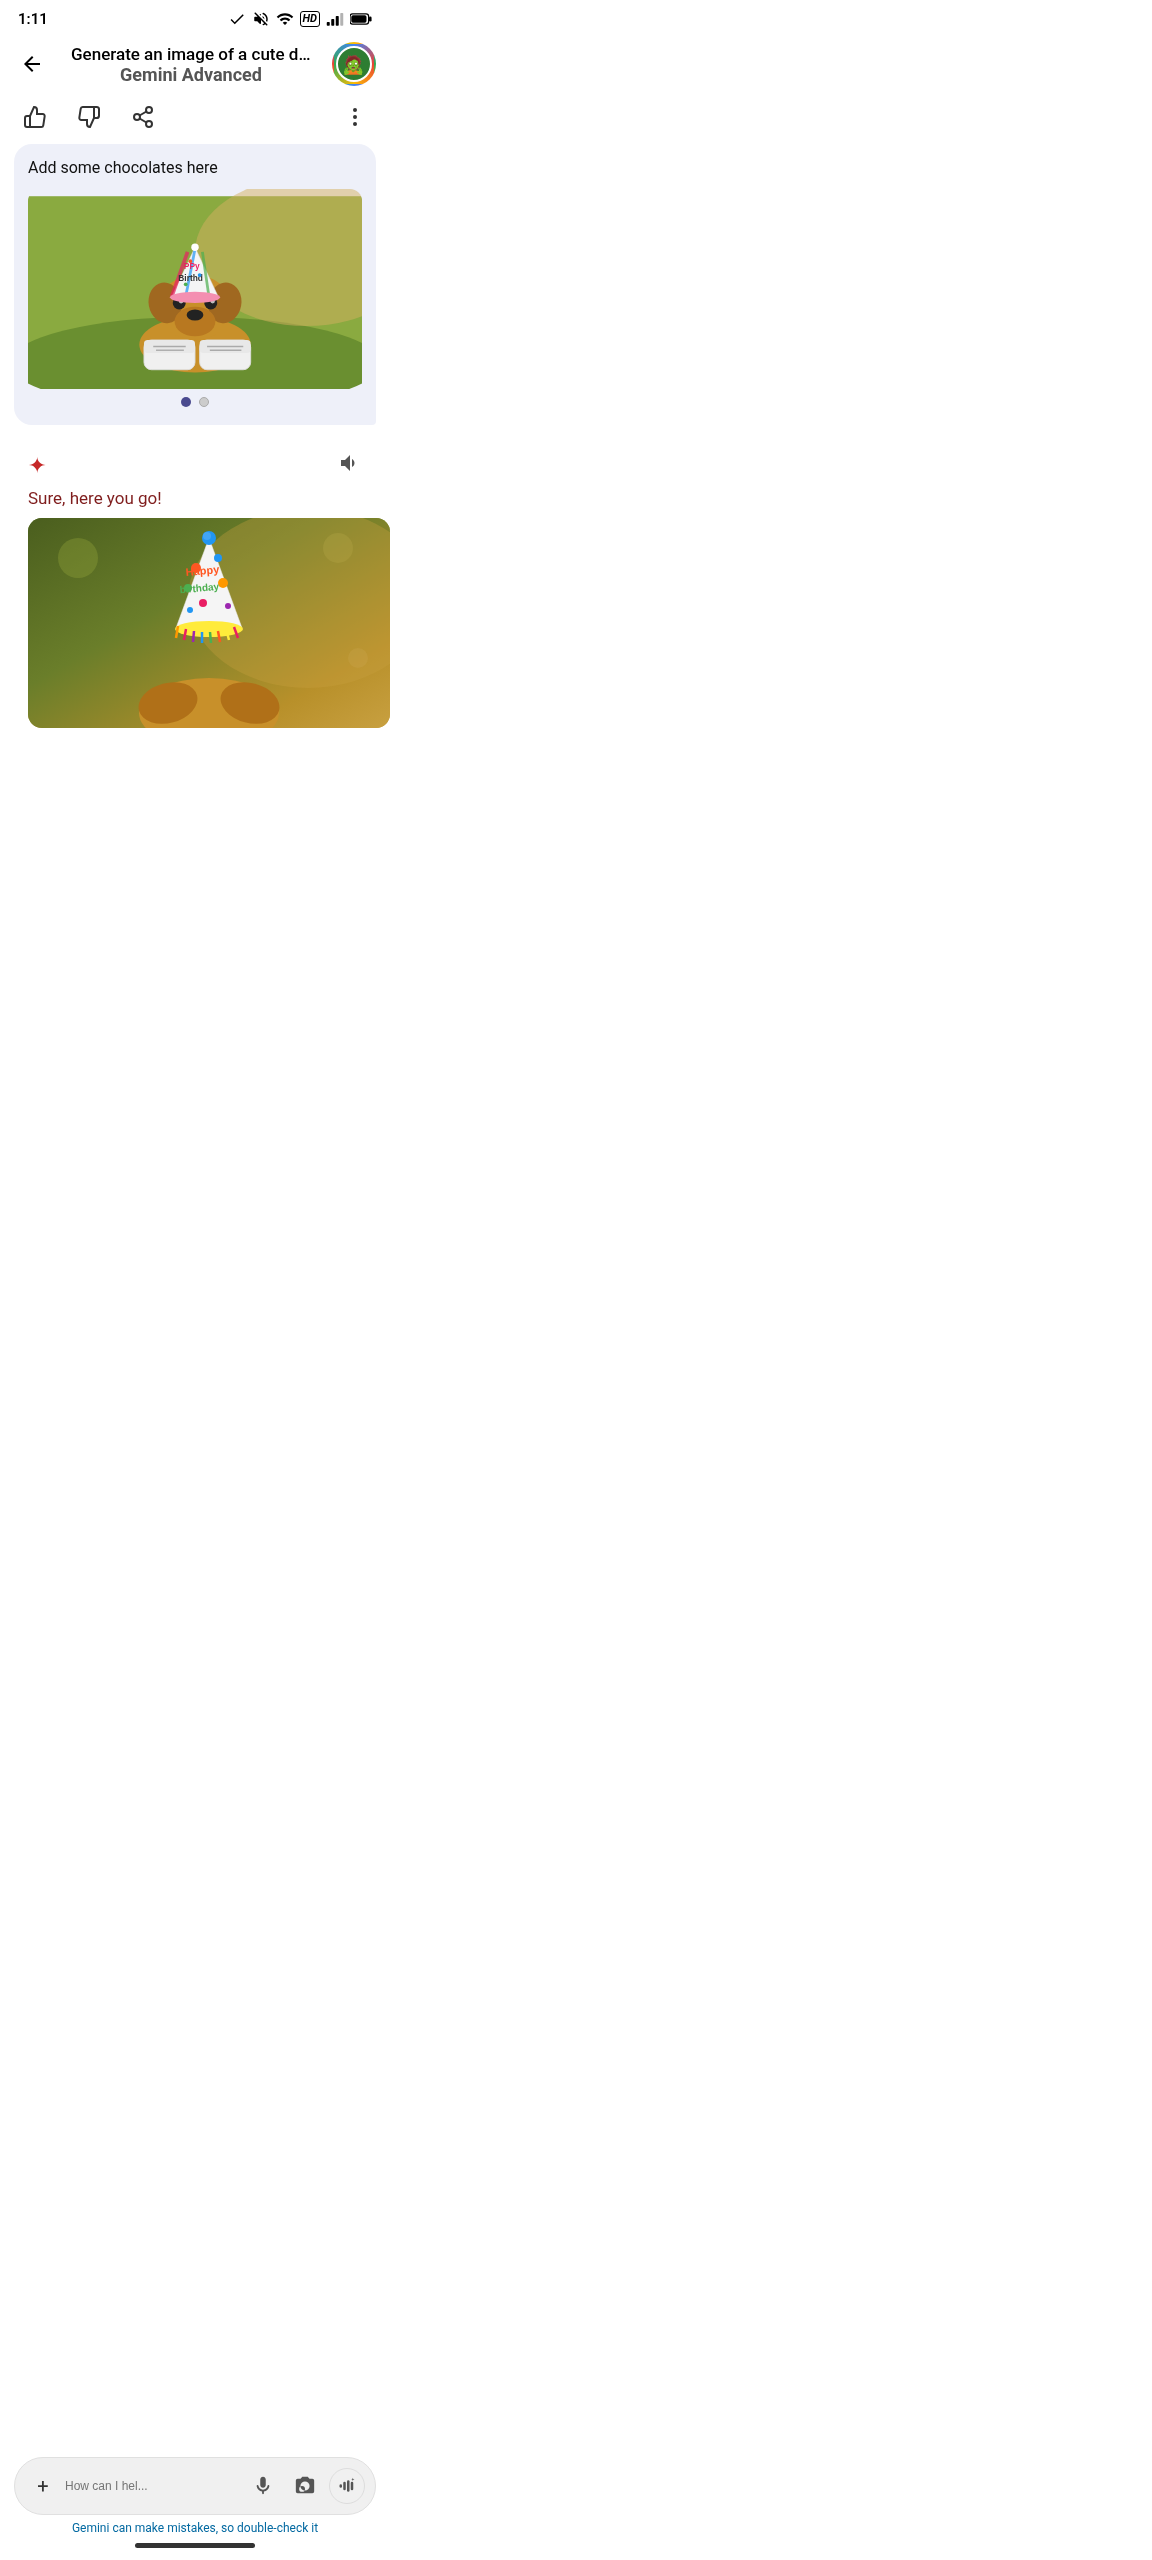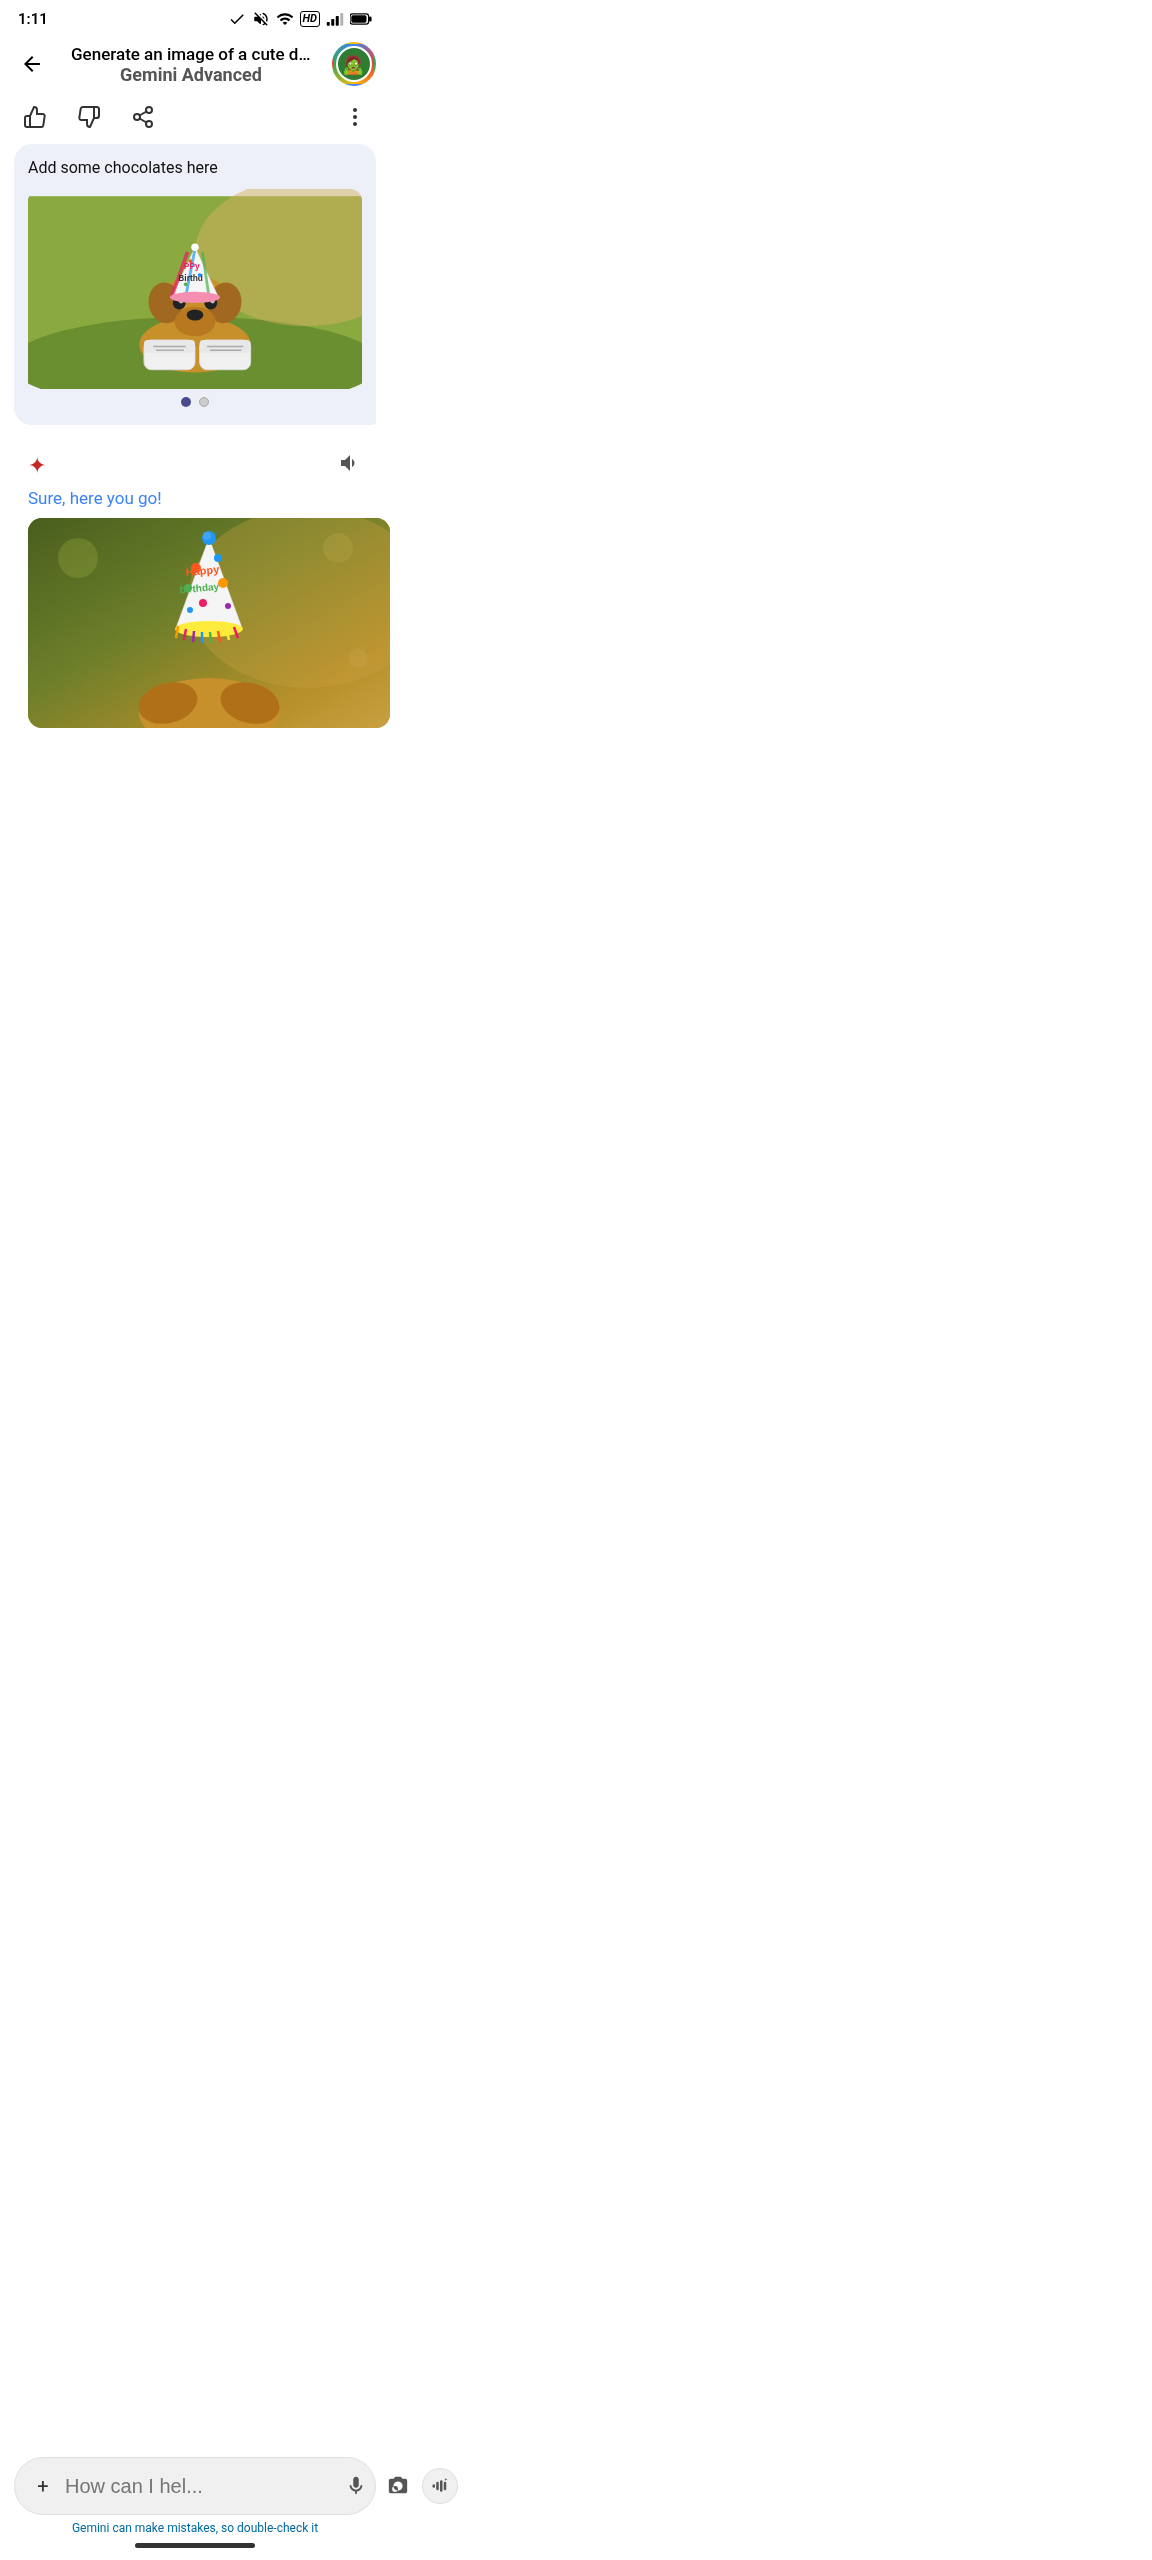--- a/index.html
+++ b/index.html
@@ -162,21 +162,21 @@
     .gemini-star {
       color: #C62828;
       font-size: 22px;
     }
     .speaker-icon {
       color: #555;
       font-size: 20px;
     }
     .ai-text {
       font-size: 17px;
-      color: #3b82f6;
+      color: #7f1d1d;
       margin-bottom: 4px;
     }
 
     
     .bottom-bar {
       position: fixed;
       bottom: 0;
       left: 0;
       width: 390px;
       background: #fff;
@@ -200,21 +200,21 @@
       cursor: pointer;
       color: #333;
       font-size: 20px;
       flex-shrink: 0;
     }
     .input-field {
       flex: 1;
       background: transparent;
       border: none;
       outline: none;
-      font-size: 20px;
+      font-size: 12px;
       color: #c2410c;
     }
     .input-icons {
       display: flex;
       align-items: center;
       gap: 6px;
       flex-shrink: 0;
     }
     .input-icon-btn {
       width: 36px;

